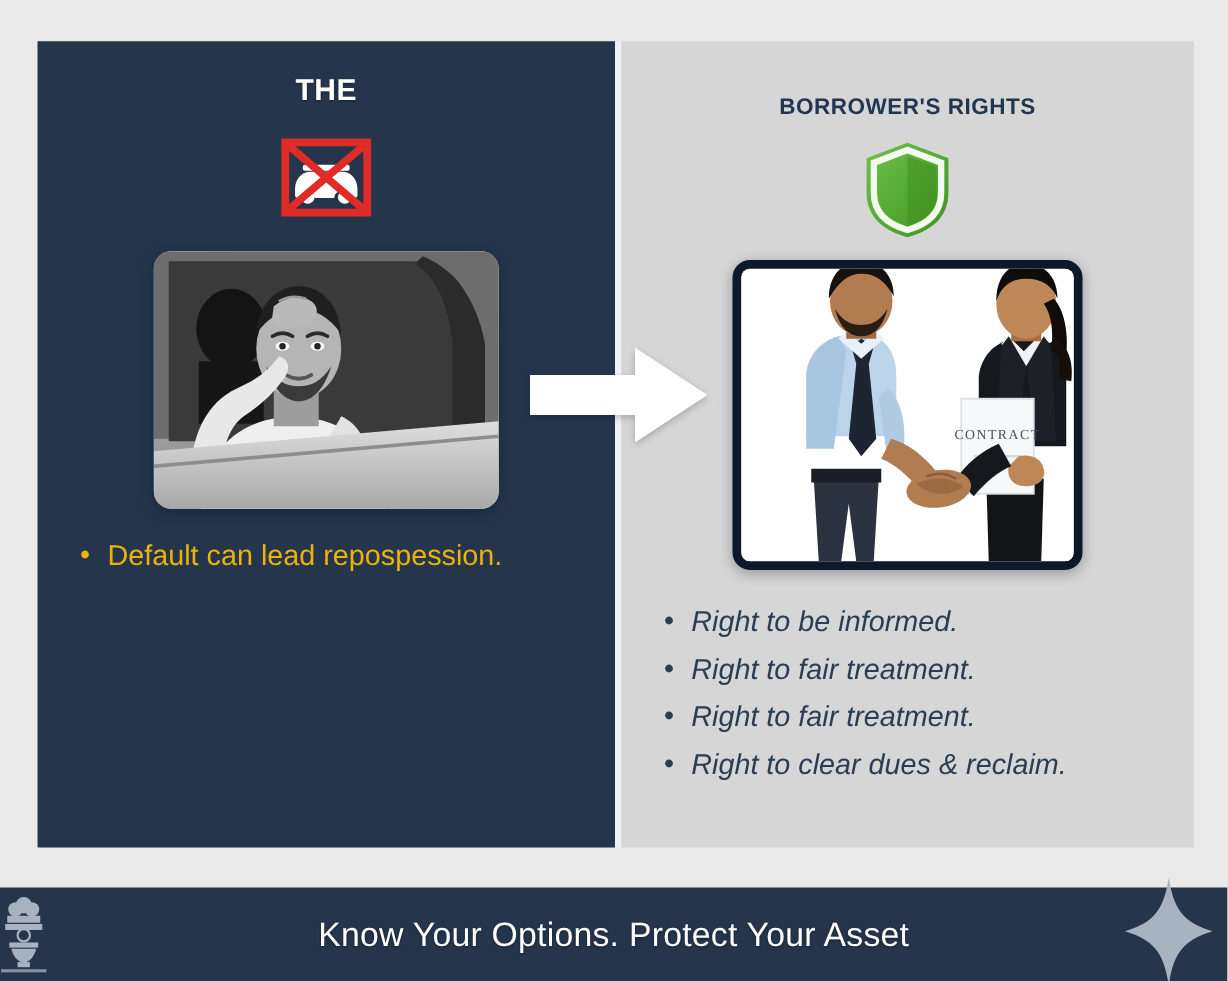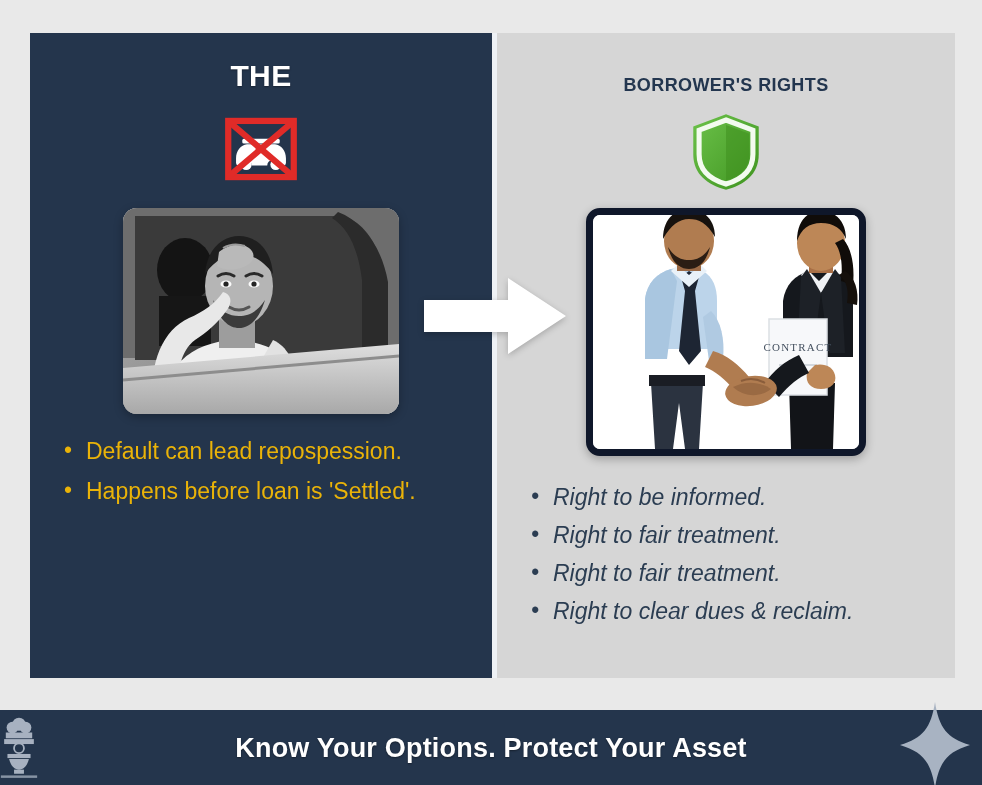--- a/index.html
+++ b/index.html
@@ -50,21 +50,21 @@
 
   
   .panel-title {
     text-align: center;
     font-weight: bold;
     letter-spacing: 0.4px;
     line-height: 1.16;
   }
   #risk-title {
     margin: 26px 34px 0 34px;
-    font-size: 30px;
+    font-size: 24px;
     color: #ffffff;
     text-shadow: 0 1px 2px rgba(0,0,0,.35);
   }
   #rights-title {
     margin: 42px 24px 0 24px;
     font-size: 18px;
     color: #23364f;
   }
 
   
@@ -149,21 +149,21 @@
     background: #24354c;
   }
   #footer-text {
     position: absolute;
     left: 0; right: 0;
     top: 50%;
     transform: translateY(-50%);
     text-align: center;
     color: #ffffff;
     font-size: 27px;
-    font-weight: bold;
+    font-weight: normal;
     letter-spacing: .2px;
     text-shadow: 0 1px 2px rgba(0,0,0,.4);
   }
   #emblem-icon {
     position: absolute;
     left: -6px;
     top: 6px;
     width: 50px;
     height: 66px;
     opacity: .92;
@@ -252,21 +252,20 @@
         <path d="M96 44c10-8 22-10 30-4 6 4 6 12 0 16-8 6-22 8-32 2z" fill="#b9b9b9"></path>
         <path d="M100 40q10-6 22-2" stroke="#9a9a9a" stroke-width="2" fill="none"></path>
 
         <path d="M0 160l276-24v70H0z" fill="url(#doorGrad)"></path>
         <path d="M0 172l276-24" stroke="#8d8d8d" stroke-width="3" fill="none"></path>
       </svg>
     </div>
 
     <ul class="bullets" id="risk-bullets">
       <li>Default can lead repospession.</li>
-      <li>Happens before loan is 'Settled'.</li>
     </ul>
   </div>
 
   <div class="panel-divider"></div>
 
   <div class="panel" id="rights-panel">
 
     <div class="panel-title" id="rights-title">BORROWER'S RIGHTS</div>
 
     <div class="icon-wrap" id="shield-icon-wrap">

